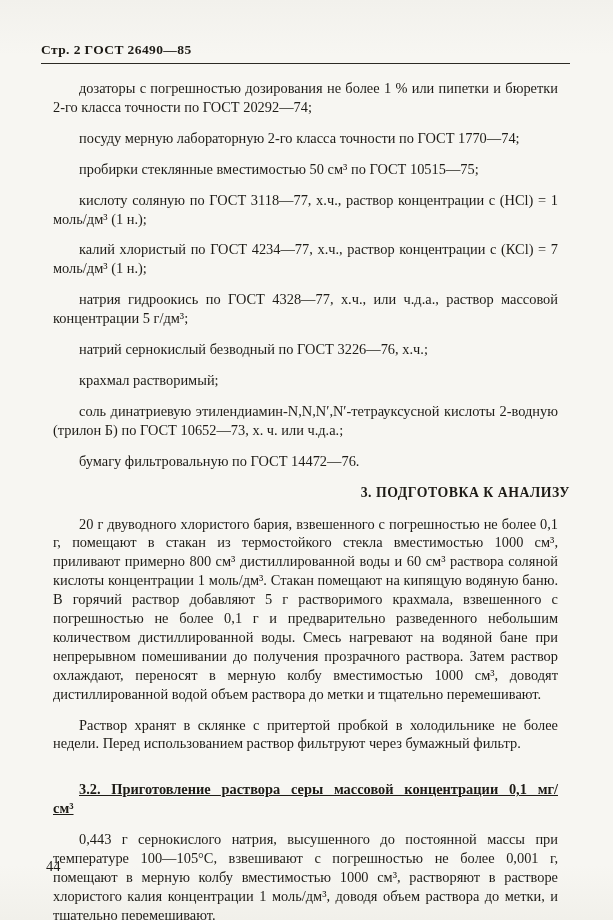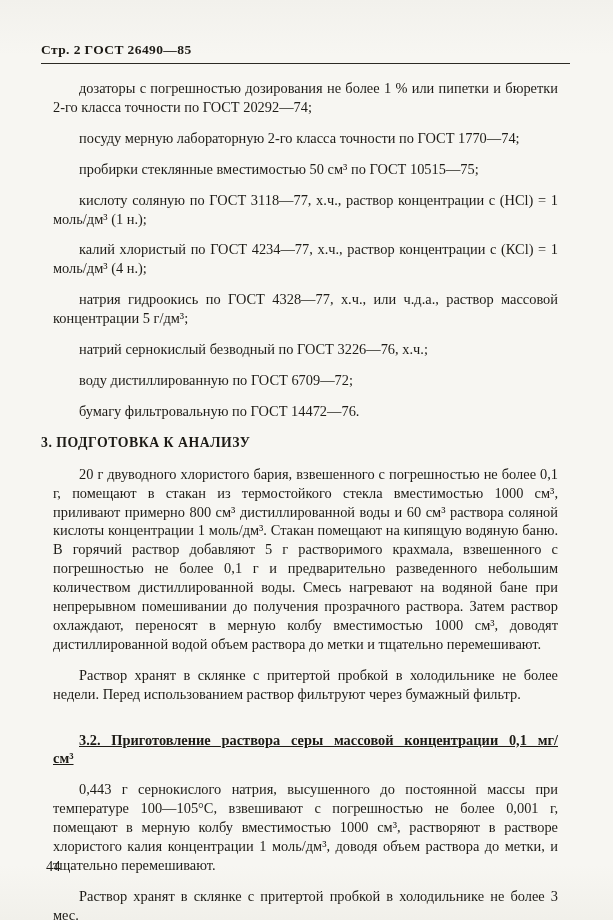--- a/index.html
+++ b/index.html
@@ -31,21 +31,21 @@
     margin-top: 15px;
     font-size: 14.4px;
     line-height: 18.9px;
     text-align: justify;
   }
   p.para {
     margin: 12px;
     text-indent: 26px;
   }
   .section-title {
-    text-align: left;
+    text-align: right;
     font-weight: bold;
     font-size: 13.8px;
     letter-spacing: 0.5px;
     margin: 13px 0 9px 0;
   }
   .sub-title {
     font-weight: bold;
     text-indent: 26px;
     margin: 2px 0 2px 0;
   }
@@ -69,24 +69,25 @@
 <div class="sheet">
 
   <div class="running-head">Стр. 2 ГОСТ 26490—85</div>
 
   <div class="body-text">
 
     <p class="para">дозаторы с погрешностью дозирования не более 1 % или пипетки и бюретки 2-го класса точности по ГОСТ 20292—74;</p>
     <p class="para">посуду мерную лабораторную 2-го класса точности по ГОСТ 1770—74;</p>
     <p class="para">пробирки стеклянные вместимостью 50 см³ по ГОСТ 10515—75;</p>
     <p class="para">кислоту соляную по ГОСТ 3118—77, х.ч., раствор концентрации с (НСl) = 1 моль/дм³ (1 н.);</p>
-    <p class="para">калий хлористый по ГОСТ 4234—77, х.ч., раствор концентрации с (КСl) = 1 моль/дм³ (4 н.);</p>
+    <p class="para">калий хлористый по ГОСТ 4234—77, х.ч., раствор концентрации с (КСl) = 7 моль/дм³ (1 н.);</p>
     <p class="para">натрия гидроокись по ГОСТ 4328—77, х.ч., или ч.д.а., раствор массовой концентрации 5 г/дм³;</p>
     <p class="para">натрий сернокислый безводный по ГОСТ 3226—76, х.ч.;</p>
-    <p class="para">воду дистиллированную по ГОСТ 6709—72;</p>
+    <p class="para">крахмал растворимый;</p>
+    <p class="para">соль динатриевую этилендиамин-N,N,N′,N′-тетрауксусной кислоты 2-водную (трилон Б) по ГОСТ 10652—73, х. ч. или ч.д.а.;</p>
     <p class="para">бумагу фильтровальную по ГОСТ 14472—76.</p>
 
     <div class="section-title">3. ПОДГОТОВКА К АНАЛИЗУ</div>
 
     <p class="para">20 г двуводного хлористого бария, взвешенного с погрешностью не более 0,1 г, помещают в стакан из термостойкого стекла вместимостью 1000 см³, приливают примерно 800 см³ дистиллированной воды и 60 см³ раствора соляной кислоты концентрации 1 моль/дм³. Стакан помещают на кипящую водяную баню. В горячий раствор добавляют 5 г растворимого крахмала, взвешенного с погрешностью не более 0,1 г и предварительно разведенного небольшим количеством дистиллированной воды. Смесь нагревают на водяной бане при непрерывном помешивании до получения прозрачного раствора. Затем раствор охлаждают, переносят в мерную колбу вместимостью 1000 см³, доводят дистиллированной водой объем раствора до метки и тщательно перемешивают.</p>
     <p class="para">Раствор хранят в склянке с притертой пробкой в холодильнике не более недели. Перед использованием раствор фильтруют через бумажный фильтр.</p>
 
     <div class="spacer-sm"></div>
 
     <p class="para sub-title sub-title-32">3.2. Приготовление раствора серы массовой концентрации 0,1 мг/см³</p>

